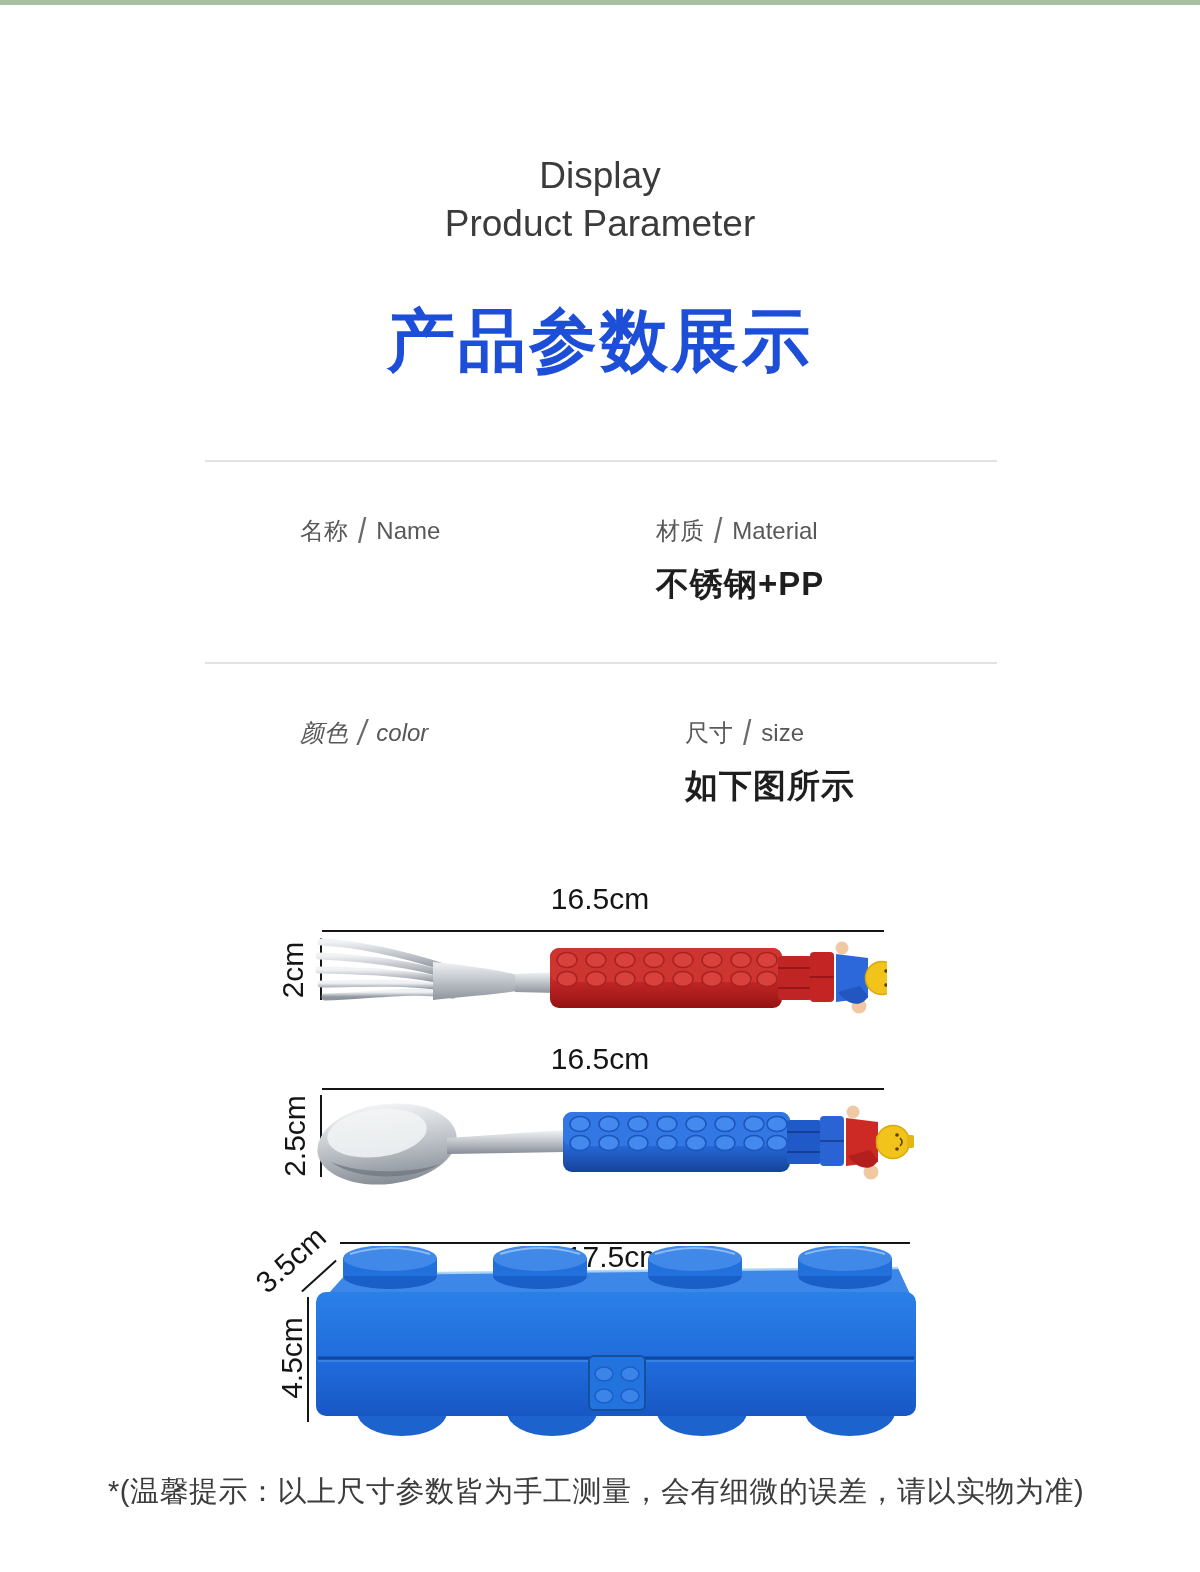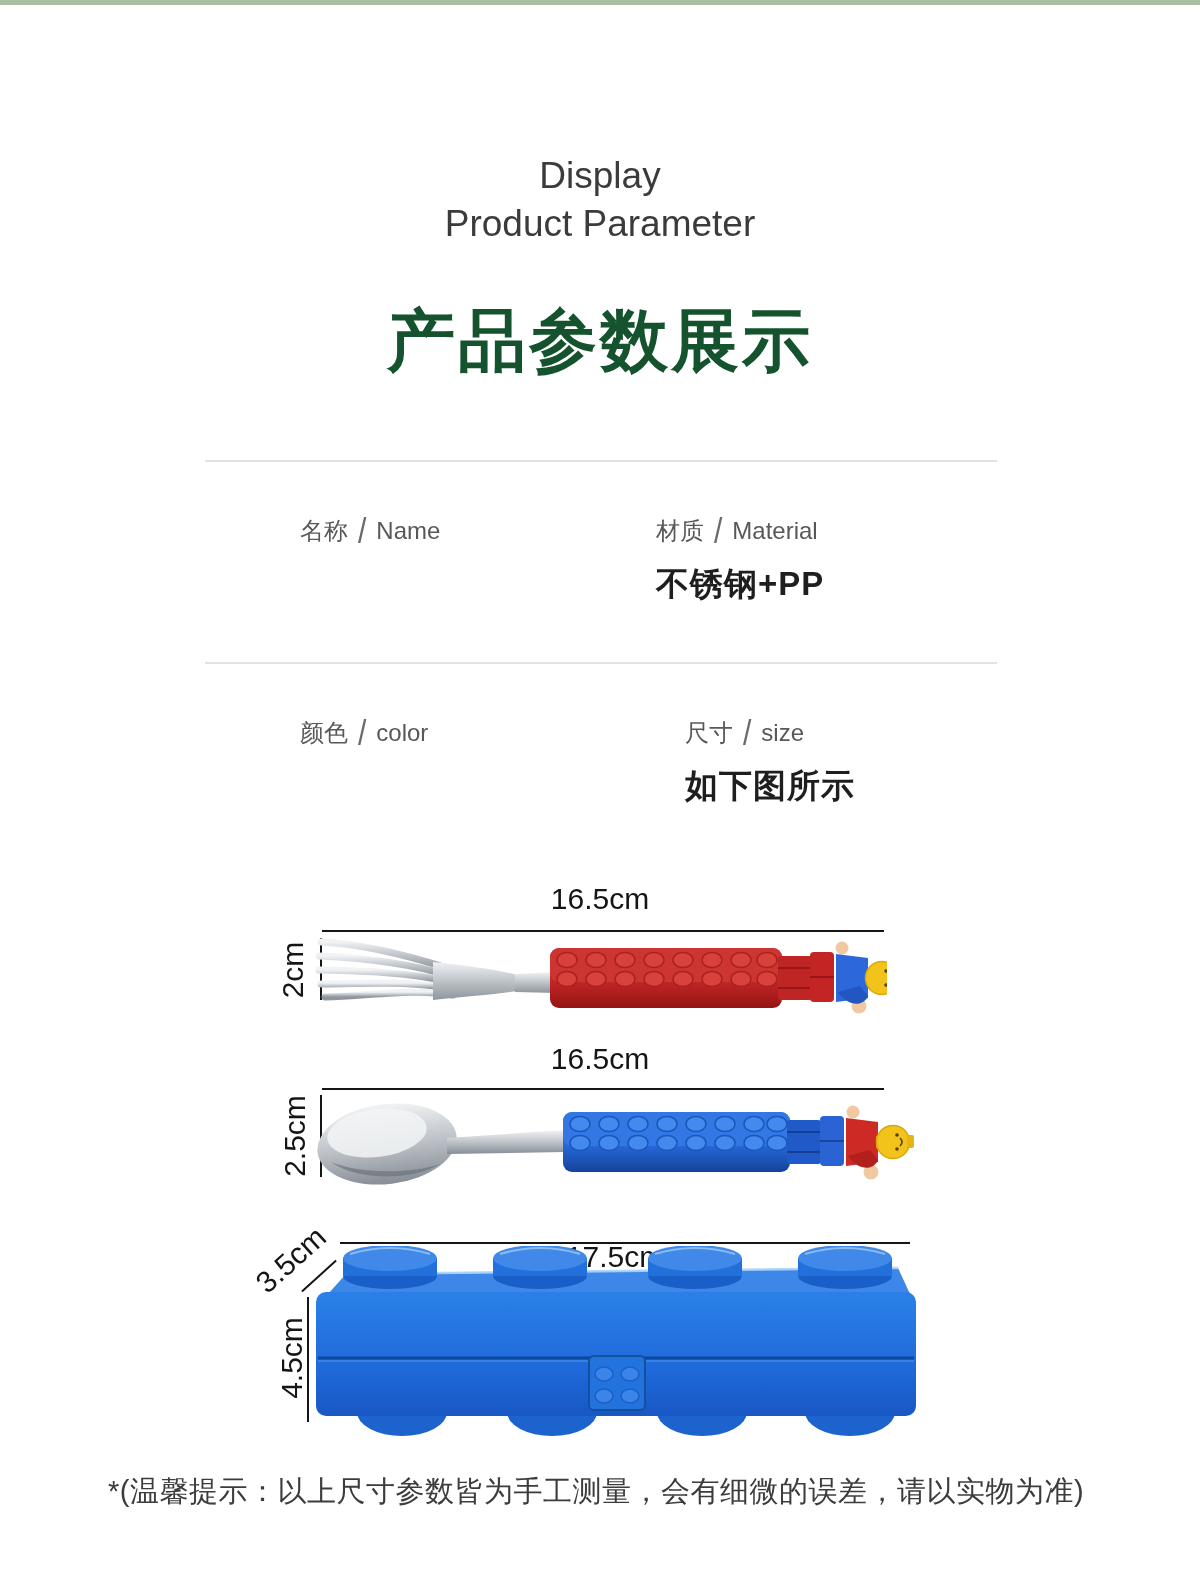--- a/index.html
+++ b/index.html
@@ -11,29 +11,29 @@
     font-family:"Liberation Sans","DejaVu Sans",sans-serif;
     overflow:hidden;
   }
   .top-strip{position:absolute;left:0;top:0;width:1200px;height:5px;background:#a9bfa2;}
   .subtitle{
     position:absolute;left:0;top:152px;width:1200px;
     text-align:center;color:#3b3b3b;font-size:37px;line-height:48px;font-weight:400;
   }
   .page-title{
     position:absolute;left:0;top:296px;width:1200px;
-    text-align:center;color:#14532d;font-size:68px;font-weight:800;letter-spacing:3px;
+    text-align:center;color:#1d4ed8;font-size:68px;font-weight:800;letter-spacing:3px;
   }
   .divider{position:absolute;left:205px;width:792px;height:2px;background:#e2e2e2;}
   .divider.d1{top:460px;}
   .divider.d2{top:662px;}
   .param-cell{position:absolute;width:360px;}
   .param-cell.c1{left:300px;top:514px;}
   .param-cell.c2{left:656px;top:514px;}
-  .param-cell.c3{left:300px;top:716px;}
+  .param-cell.c3{left:300px;top:716px;font-style:italic;}
   .param-cell.c4{left:685px;top:716px;}
   .param-label{display:flex;align-items:center;gap:10px;color:#585858;}
   .param-label .cn{font-size:24px;}
   .param-label .sep{font-size:30px;font-weight:300;color:#6a6a6a;transform:scaleY(1.15);}
   .param-label .en{font-size:24px;}
   .param-value{margin-top:14px;font-size:33px;font-weight:700;color:#1e1e1e;letter-spacing:1px;}
   
   .dim-line-h{position:absolute;height:2px;background:#151515;}
   .dim-line-v{position:absolute;width:2px;background:#151515;}
   .dim-line-diag{position:absolute;height:2px;background:#151515;}

